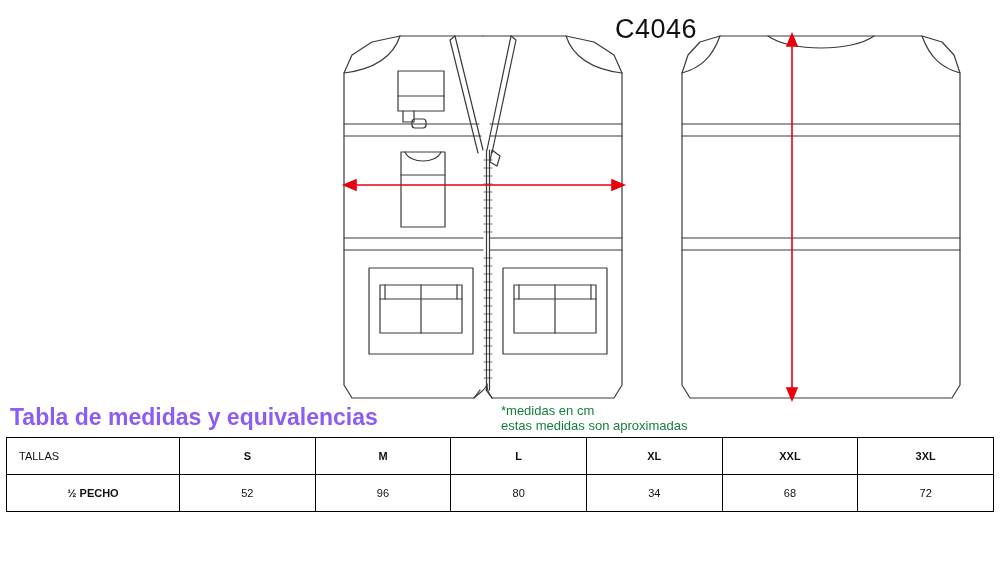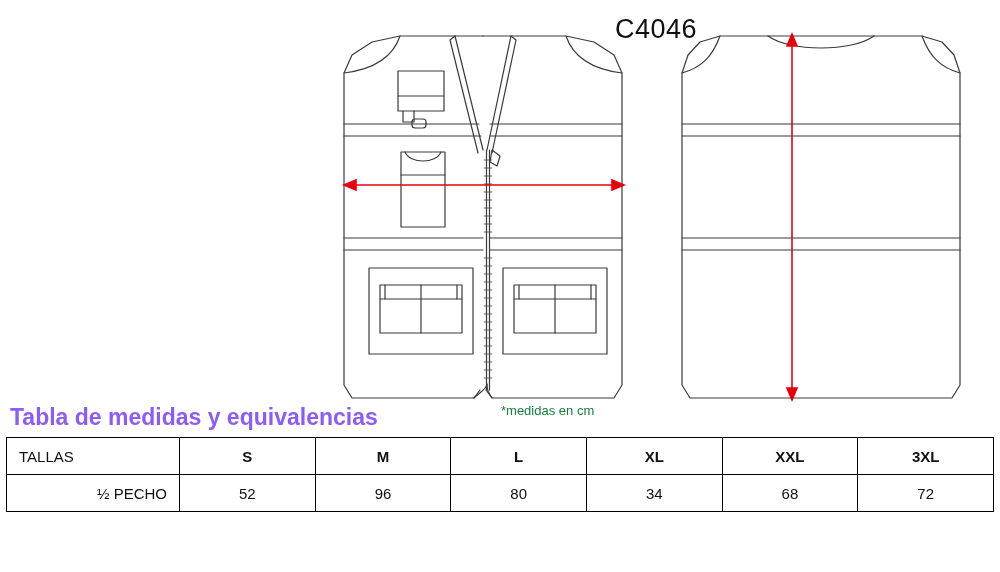--- a/index.html
+++ b/index.html
@@ -68,32 +68,33 @@
   }
 
   
   #measure-table {
     position: absolute;
     left: 6px;
     top: 437px;
     width: 988px;
     border-collapse: collapse;
     table-layout: fixed;
-    font-size: 15px;
+    font-size: 11px;
   }
   #measure-table td, #measure-table th {
     border: 1px solid #000000;
     height: 36px;
     padding: 0 12px;
     font-weight: normal;
     color: #111111;
   }
   #measure-table .rowlabel {
-    text-align: right;
+    text-align: center;
     width: 148px;
+    font-weight: bold;
   }
   #measure-table .val {
     text-align: center;
   }
   #measure-table thead th.rowlabel {
     text-align: left;
     font-weight: normal;
   }
   #measure-table thead th.val {
     font-weight: bold;
@@ -258,20 +259,21 @@
           <polygon points="792,400 787,388 797,388"></polygon>
         </g>
       </g>
     </svg>
   </div>
 
   <div id="model-code">C4046</div>
 
   <div id="notes">
     <div>*medidas en cm</div>
+    <div>estas medidas son aproximadas</div>
   </div>
 
   <div id="table-title">Tabla de medidas y equivalencias</div>
 
   <table id="measure-table">
     <thead>
       <tr>
         <th class="rowlabel">TALLAS</th>
         <th class="val">S</th>
         <th class="val">M</th>

